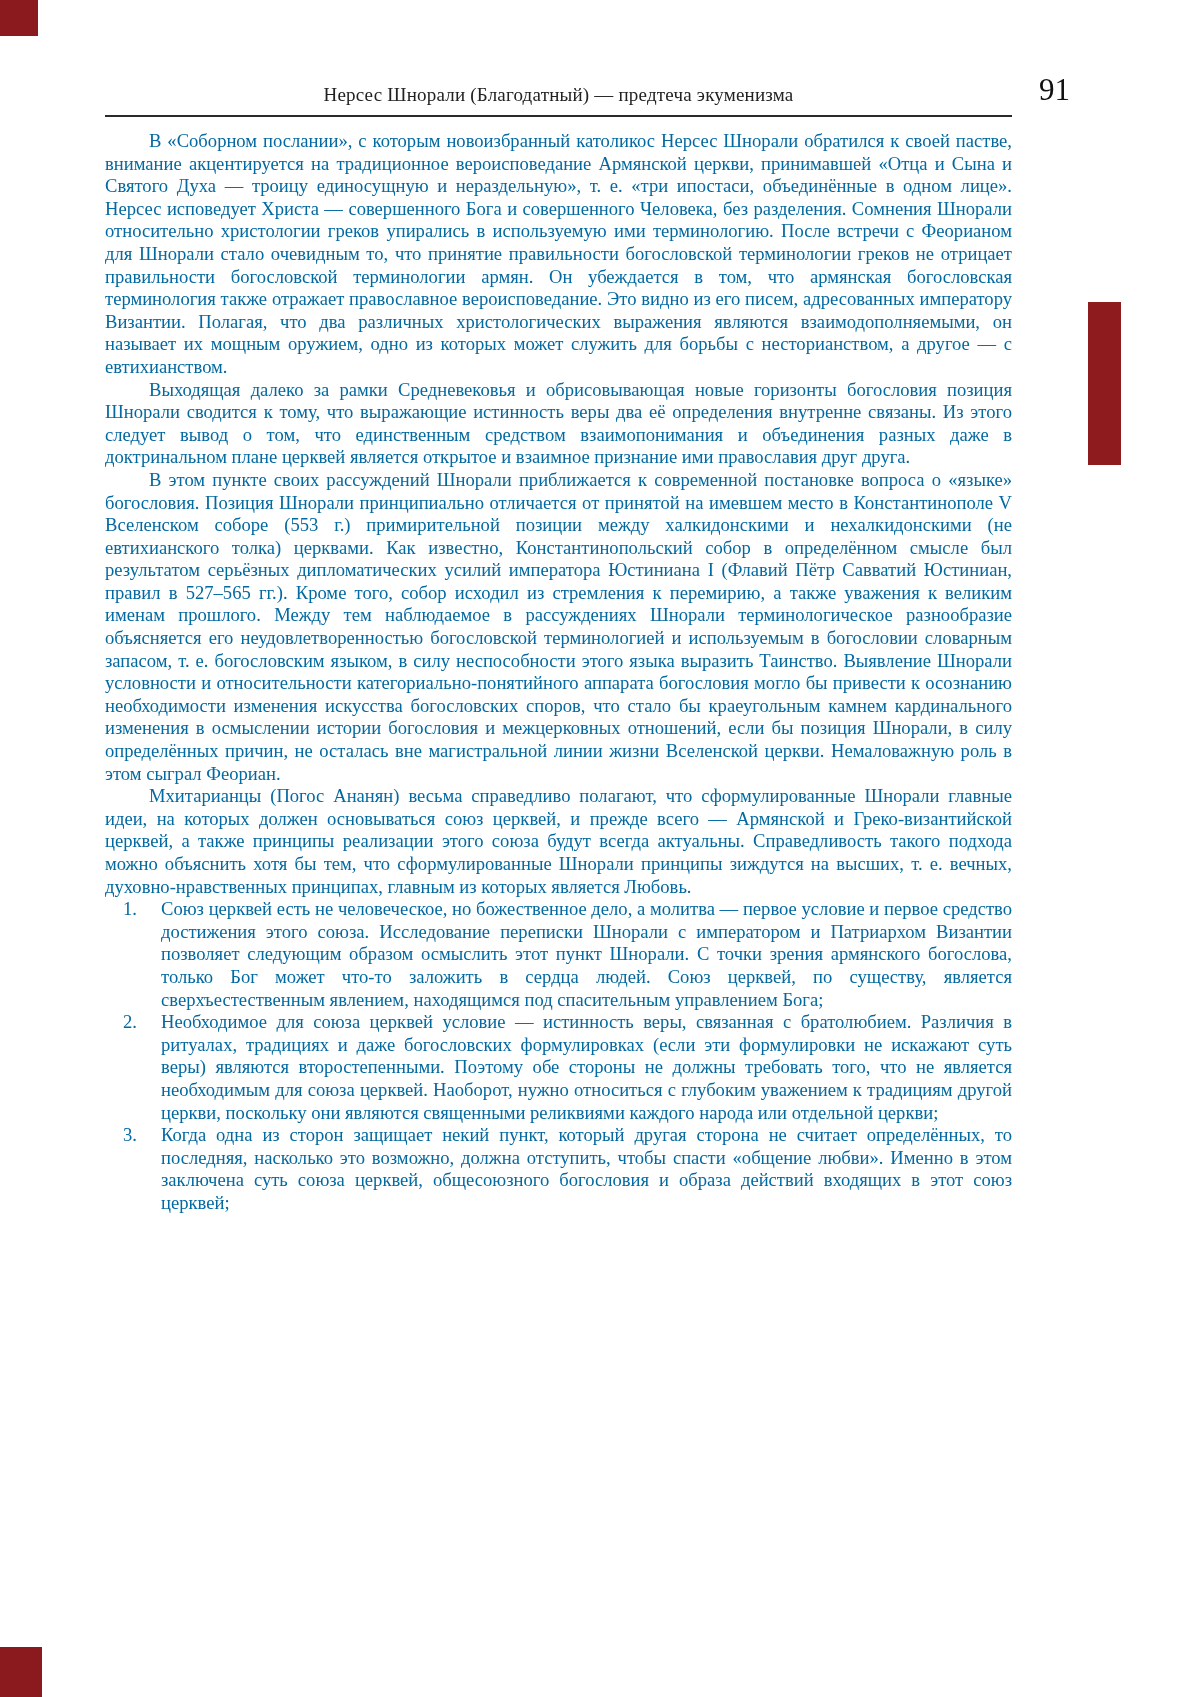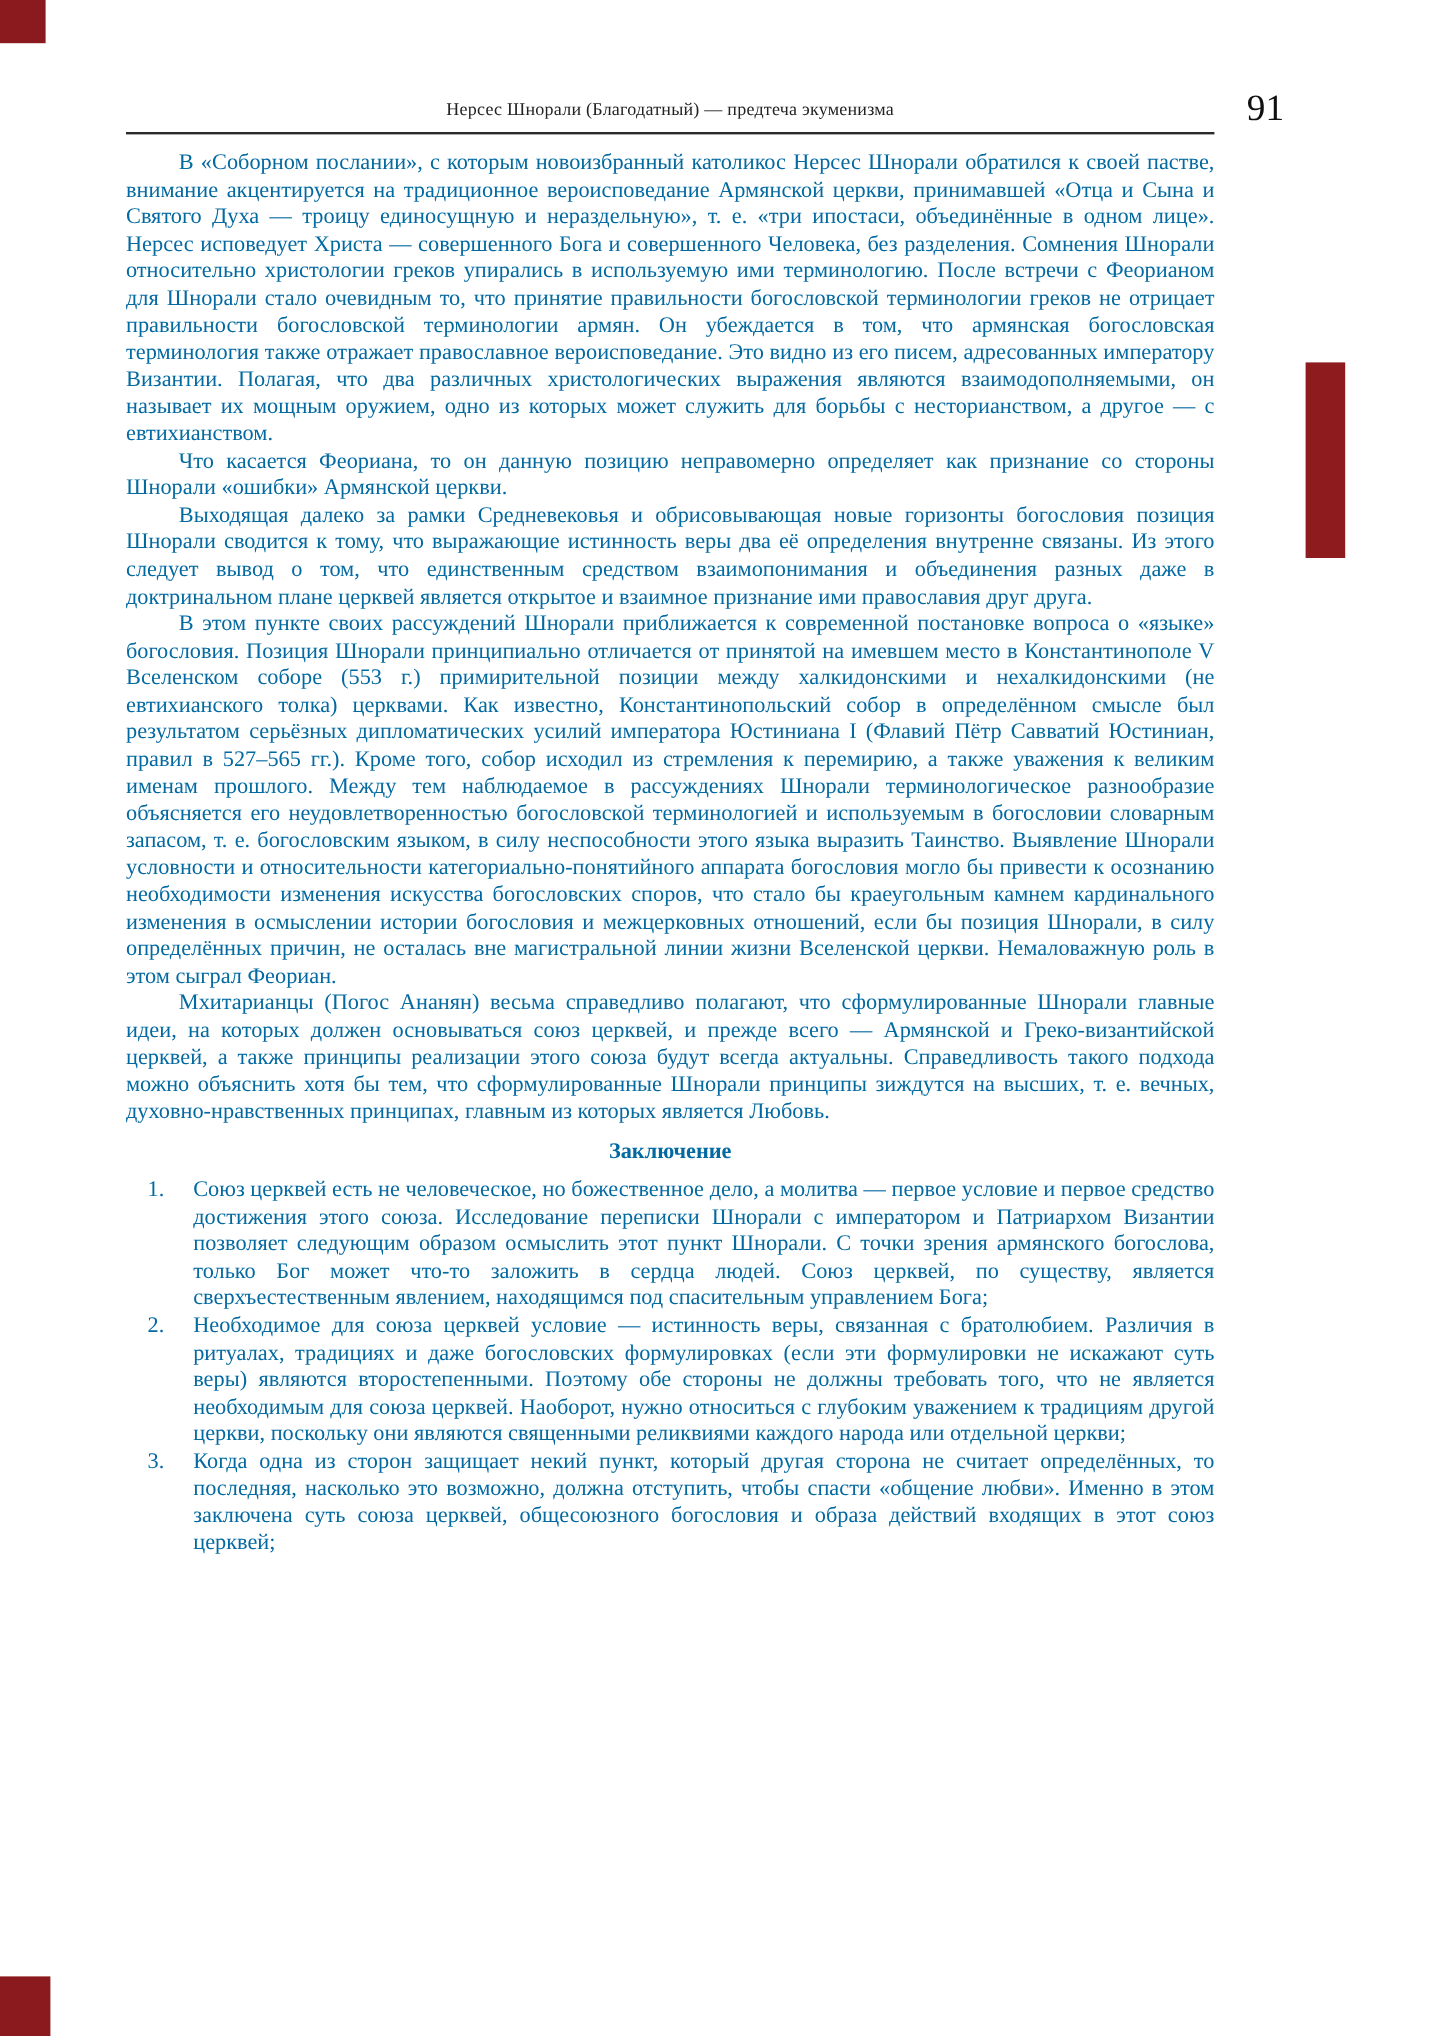--- a/index.html
+++ b/index.html
@@ -24,21 +24,21 @@
     background:#8e1b1d;
   }
   .content {
     position:absolute;
     left:105px; top:84px;
     width:907px;
   }
   .header { position:relative; }
   .header-title {
     text-align:center;
-    font-size:15px;
+    font-size:19px;
     letter-spacing:0.2px;
     color:#222;
   }
   .page-number {
     position:absolute;
     right:-58px; top:-12px;
     font-size:31px;
     font-weight:400;
     color:#111;
   }
@@ -84,26 +84,24 @@
   <div class="content">
 
     <div class="header">
       <div class="header-title">Нерсес Шнорали (Благодатный) — предтеча экуменизма</div>
       <div class="page-number">91</div>
     </div>
     <hr class="header-rule">
 
     <div class="body-text">
       <p class="para">В «Соборном послании», с которым новоизбранный католикос Нерсес Шнорали обратился к своей пастве, внимание акцентируется на традиционное вероисповедание Армянской церкви, принимавшей «Отца и Сына и Святого Духа — троицу единосущную и нераздельную», т. е. «три ипостаси, объединённые в одном лице». Нерсес исповедует Христа — совершенного Бога и совершенного Человека, без разделения. Сомнения Шнорали относительно христологии греков упирались в используемую ими терминологию. После встречи с Феорианом для Шнорали стало очевидным то, что принятие правильности богословской терминологии греков не отрицает правильности богословской терминологии армян. Он убеждается в том, что армянская богословская терминология также отражает православное вероисповедание. Это видно из его писем, адресованных императору Византии. Полагая, что два различных христологических выражения являются взаимодополняемыми, он называет их мощным оружием, одно из которых может служить для борьбы с несторианством, а другое — с евтихианством.</p>
-      <p class="para">Что касается Феориана, то он данную позицию неправомерно определяет как признание со стороны Шнорали «ошибки» Армянской церкви.</p>
       <p class="para">Выходящая далеко за рамки Средневековья и обрисовывающая новые горизонты богословия позиция Шнорали сводится к тому, что выражающие истинность веры два её определения внутренне связаны. Из этого следует вывод о том, что единственным средством взаимопонимания и объединения разных даже в доктринальном плане церквей является открытое и взаимное признание ими православия друг друга.</p>
       <p class="para">В этом пункте своих рассуждений Шнорали приближается к современной постановке вопроса о «языке» богословия. Позиция Шнорали принципиально отличается от принятой на имевшем место в Константинополе V Вселенском соборе (553 г.) примирительной позиции между халкидонскими и нехалкидонскими (не евтихианского толка) церквами. Как известно, Константинопольский собор в определённом смысле был результатом серьёзных дипломатических усилий императора Юстиниана I (Флавий Пётр Савватий Юстиниан, правил в 527–565 гг.). Кроме того, собор исходил из стремления к перемирию, а также уважения к великим именам прошлого. Между тем наблюдаемое в рассуждениях Шнорали терминологическое разнообразие объясняется его неудовлетворенностью богословской терминологией и используемым в богословии словарным запасом, т. е. богословским языком, в силу неспособности этого языка выразить Таинство. Выявление Шнорали условности и относительности категориально-понятийного аппарата богословия могло бы привести к осознанию необходимости изменения искусства богословских споров, что стало бы краеугольным камнем кардинального изменения в осмыслении истории богословия и межцерковных отношений, если бы позиция Шнорали, в силу определённых причин, не осталась вне магистральной линии жизни Вселенской церкви. Немаловажную роль в этом сыграл Феориан.</p>
       <p class="para">Мхитарианцы (Погос Ананян) весьма справедливо полагают, что сформулированные Шнорали главные идеи, на которых должен основываться союз церквей, и прежде всего — Армянской и Греко-византийской церквей, а также принципы реализации этого союза будут всегда актуальны. Справедливость такого подхода можно объяснить хотя бы тем, что сформулированные Шнорали принципы зиждутся на высших, т. е. вечных, духовно-нравственных принципах, главным из которых является Любовь.</p>
 
-      <h3 class="section-heading">Заключение</h3>
 
 
       <div class="olist">
         <div class="list-item">
           <span class="list-num">1.</span>
           <span class="list-text">Союз церквей есть не человеческое, но божественное дело, а молитва — первое условие и первое средство достижения этого союза. Исследование переписки Шнорали с императором и Патриархом Византии позволяет следующим образом осмыслить этот пункт Шнорали. С точки зрения армянского богослова, только Бог может что-то заложить в сердца людей. Союз церквей, по существу, является сверхъестественным явлением, находящимся под спасительным управлением Бога;</span>
         </div>
         <div class="list-item">
           <span class="list-num">2.</span>
           <span class="list-text">Необходимое для союза церквей условие — истинность веры, связанная с братолюбием. Различия в ритуалах, традициях и даже богословских формулировках (если эти формулировки не искажают суть веры) являются второстепенными. Поэтому обе стороны не должны требовать того, что не является необходимым для союза церквей. Наоборот, нужно относиться с глубоким уважением к традициям другой церкви, поскольку они являются священными реликвиями каждого народа или отдельной церкви;</span>

